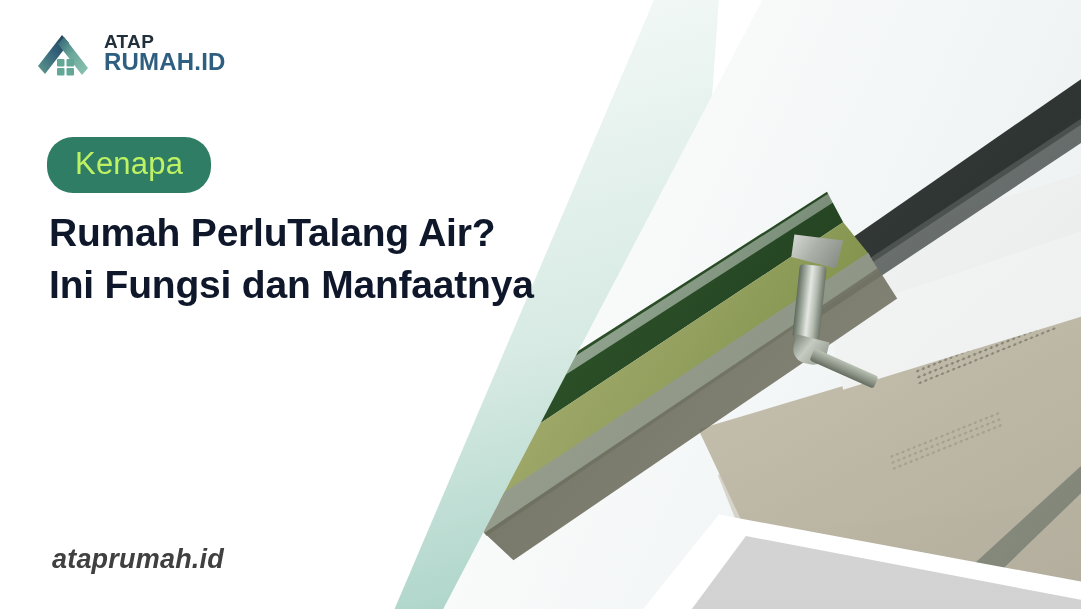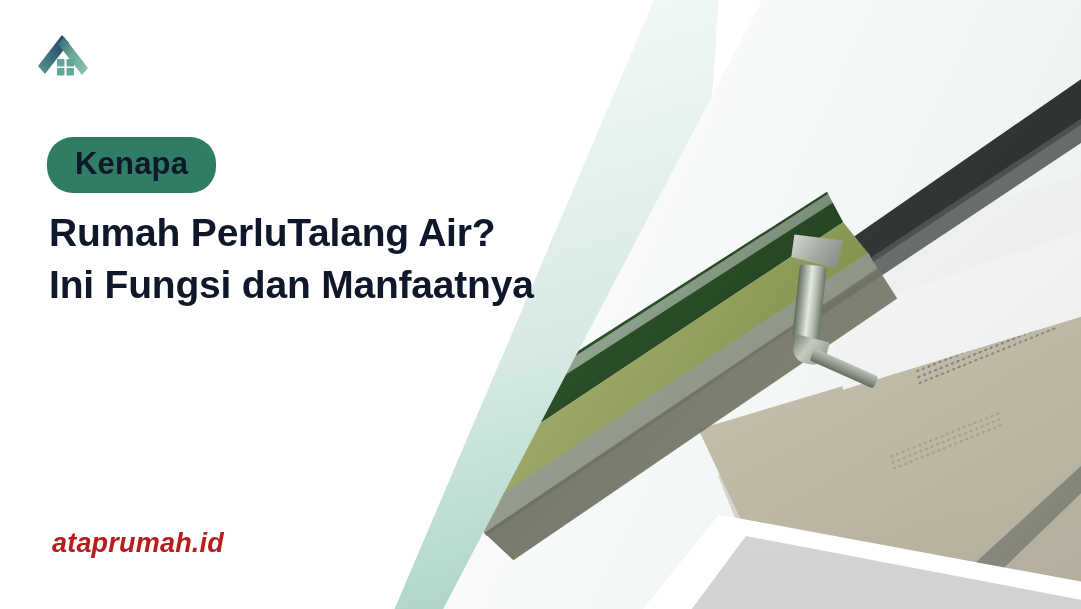--- a/index.html
+++ b/index.html
@@ -259,23 +259,23 @@
 
   
   .badge {
     position: absolute;
     left: 47px;
     top: 137px;
     min-width: 140px;
     padding: 9px 28px 11px;
     border-radius: 26px;
     background: #2f7d64;
-    color: #0f172a;
+    color: #bef264;
     font-size: 31px;
-    font-weight: 700;
+    font-weight: 400;
     text-align: center;
     letter-spacing: .2px;
     box-sizing: border-box;
   }
 
   
   .headline {
     position: absolute;
     left: 49px;
     top: 207px;
@@ -284,22 +284,22 @@
     font-weight: 700;
     line-height: 1.34;
     letter-spacing: -.2px;
     white-space: pre-line;
   }
 
   
   .footer {
     position: absolute;
     left: 52px;
-    top: 528px;
-    color: #b91c1c;
+    top: 544px;
+    color: #404040;
     font-size: 27px;
     font-weight: 700;
     font-style: italic;
     letter-spacing: .2px;
   }
 </style>
 </head>
 <body>
 
 <div class="banner">
@@ -360,20 +360,24 @@
             </linearGradient>
           </defs>
           <path d="M2 40 L26 9 L33 17 L9 48 Z" fill="url(#roofGradL)"></path>
           <path d="M28 11 L52 42 L46 49 L22 18 Z" fill="url(#roofGradR)"></path>
           <rect x="21" y="33" width="7.5" height="7.5" rx="1" fill="#63a797"></rect>
           <rect x="30.5" y="33" width="7.5" height="7.5" rx="1" fill="#63a797"></rect>
           <rect x="21" y="42" width="7.5" height="7.5" rx="1" fill="#63a797"></rect>
           <rect x="30.5" y="42" width="7.5" height="7.5" rx="1" fill="#63a797"></rect>
         </svg>
       </span>
+      <span class="logo-text">
+        <span class="logo-line1">ATAP</span>
+        <span class="logo-line2">RUMAH.ID</span>
+      </span>
     </div>
 
     <div class="badge">Kenapa</div>
 
     <div class="headline">Rumah PerluTalang Air?
 Ini Fungsi dan Manfaatnya</div>
 
     <div class="footer">ataprumah.id</div>
 
   </div>

